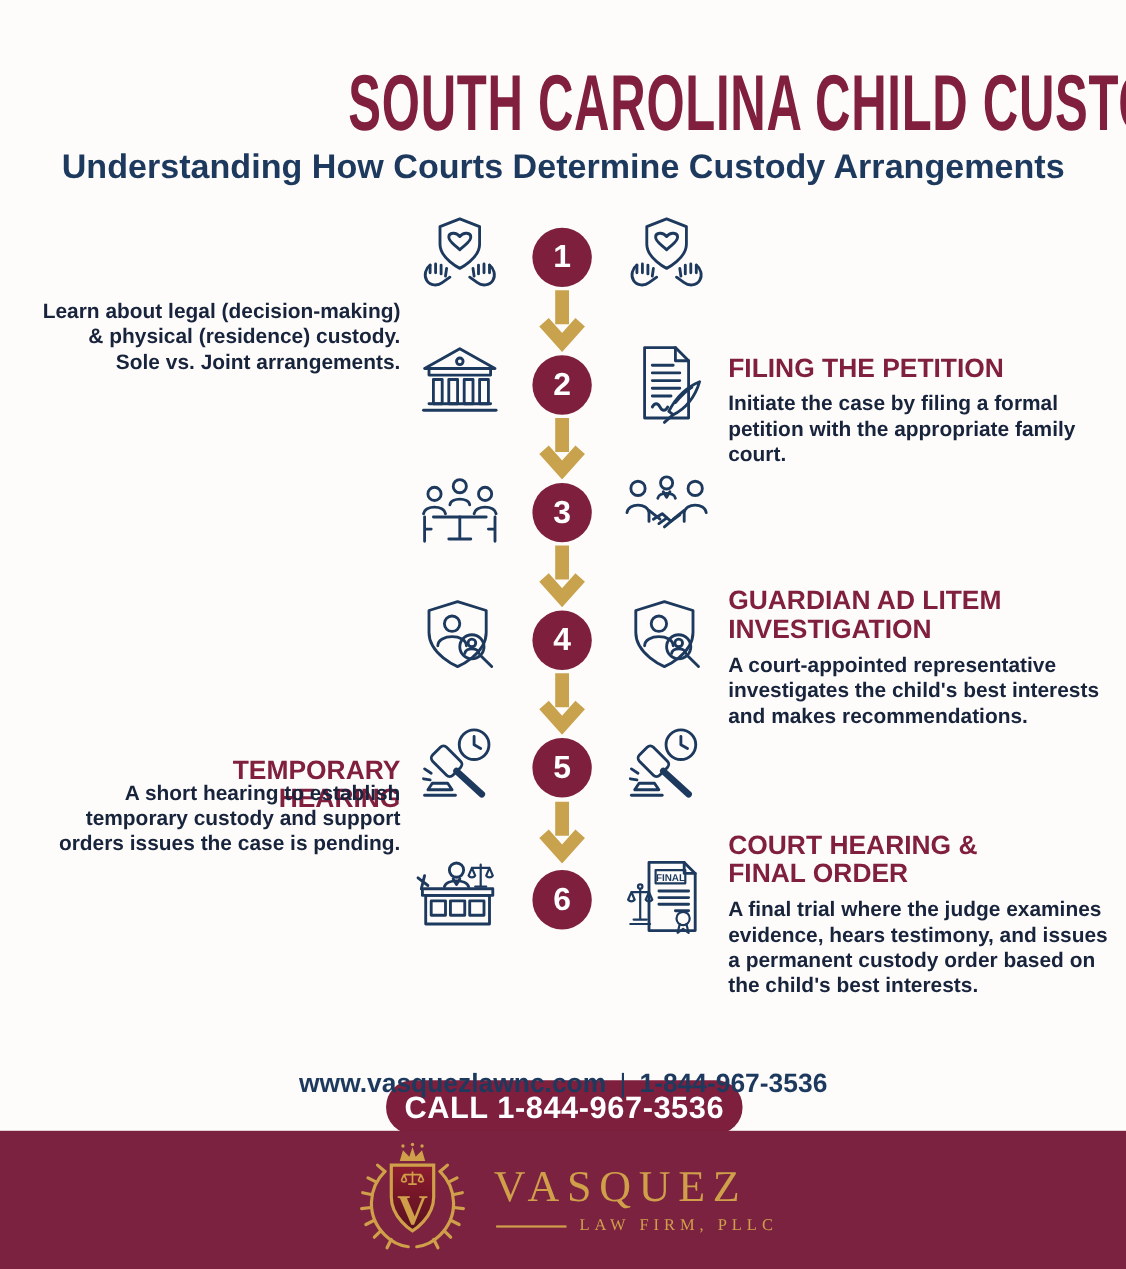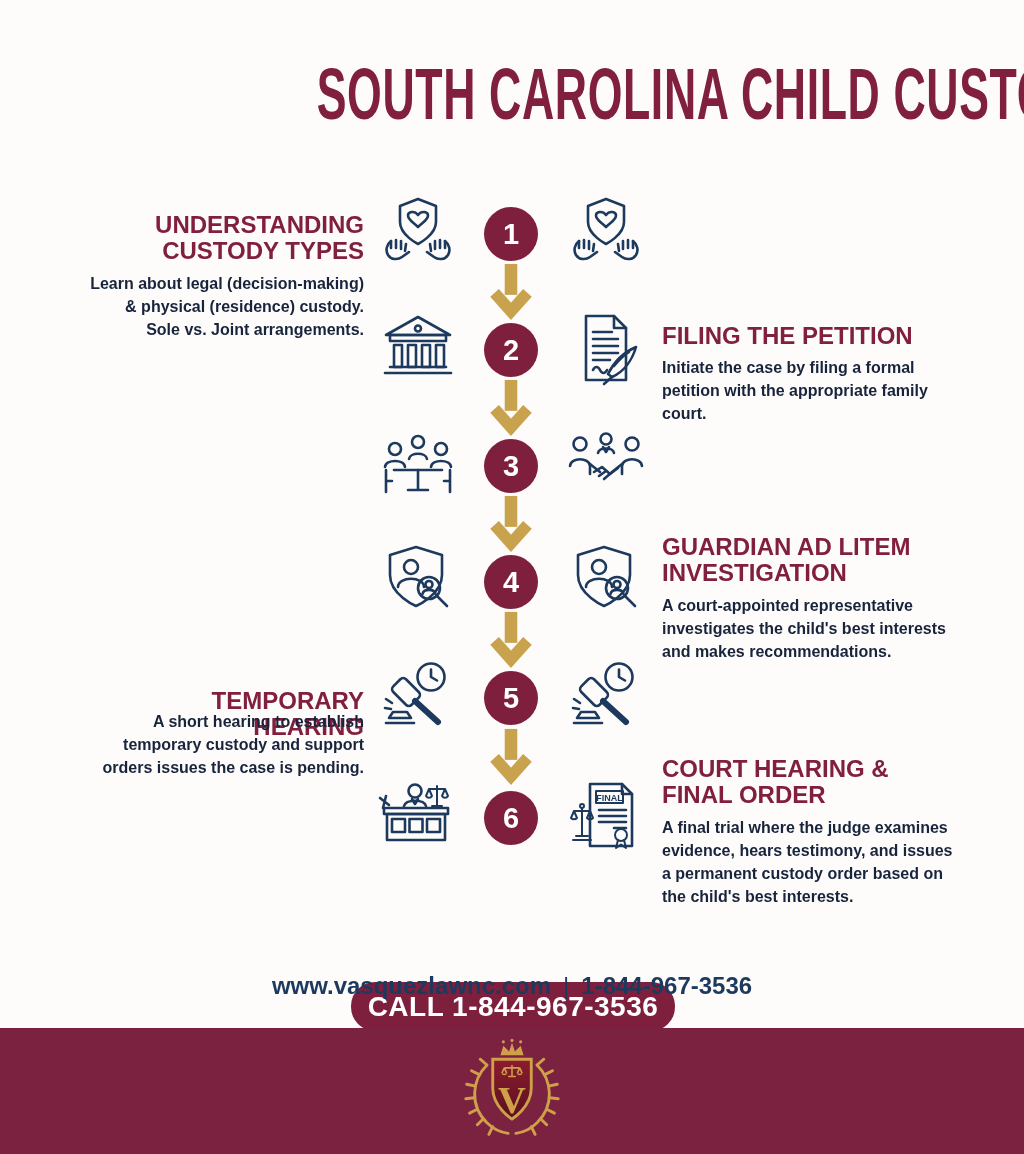--- a/index.html
+++ b/index.html
@@ -15,21 +15,21 @@
 
   
   .num-circle{position:absolute;left:484px;width:54px;height:54px;border-radius:50%;
     background:#7d1f3d;color:#ffffff;font-weight:bold;font-size:29px;
     display:flex;align-items:center;justify-content:center;}
   .arrow{position:absolute;left:489px;width:44px;height:58px;}
   .icon{position:absolute;width:80px;height:80px;color:#1d3a5e;}
 
   
   .step-title{position:absolute;color:#811f3f;font-weight:bold;font-size:24px;line-height:26px;white-space:pre-line;}
-  .step-desc{position:absolute;color:#18233c;font-weight:600;font-size:16px;line-height:23px;white-space:pre-line;}
+  .step-desc{position:absolute;color:#18233c;font-weight:600;font-size:19px;line-height:23px;white-space:pre-line;}
   .t-left{left:24px;width:340px;text-align:right;}
   .t-right{left:662px;width:368px;text-align:left;}
 
   
   .cta-button{position:absolute;top:956px;left:351px;width:324px;height:49px;border-radius:24px;
     background:#7d1f3d;color:#ffffff;font-weight:bold;font-size:28px;letter-spacing:0.5px;
     display:flex;align-items:center;justify-content:center;border:none;cursor:pointer;margin-top:26px;}
   .contact-line{position:absolute;top:972px;left:0;width:1024px;text-align:center;
     color:#1d3a5e;font-weight:600;font-size:24px;}
   .contact-line .sep{margin:0 12px;font-weight:400;}
@@ -149,23 +149,22 @@
           <path d="M2 20 l9 7 M8 18 l-3 12"></path>
           <g style="stroke-width:2">
             <path d="M59 8 V28 M51 11 H67 M51 11 L48 18 M51 11 L54 18 M48 18 a3.5 3.5 0 0 0 6 0 M67 11 L64 18 M67 11 L70 18 M64 18 a3.5 3.5 0 0 0 6 0 M54 28 H64"></path>
           </g>
         </g>
       </symbol>
     </defs>
   </svg>
 
   <div class="main-title"><span class="title-inner">SOUTH CAROLINA CHILD CUSTODY PROCESS</span></div>
-
-  <div class="step-title t-left" style="top:212px">UNDERSTANDING
-CUSTODY TYPES</div>
+  <div class="subtitle">Understanding How Courts Determine Custody Arrangements</div>
+
   <div class="step-desc t-left" style="top:272px">Learn about legal (decision-making)
 &amp; physical (residence) custody.
 Sole vs. Joint arrangements.</div>
   <svg class="icon" style="top:194px;left:378px">
       <use href="#ic-hands-shield"></use>
     </svg>
   <div class="num-circle" style="top:207px">1</div>
   <svg class="icon" style="top:194px;left:566px">
       <use href="#ic-hands-shield"></use>
     </svg>
@@ -284,15 +283,22 @@
       <path d="M48 18 L51 8 L57 14 L60 5 L63 14 L69 8 L72 18 Z" fill="#cfa049"></path>
       <circle cx="51" cy="4" r="1.6" fill="#cfa049"></circle>
         <circle cx="60" cy="2.5" r="1.6" fill="#cfa049"></circle>
         <circle cx="69" cy="4" r="1.6" fill="#cfa049"></circle>
       <path d="M40 22 H80 V52 C80 72 60 84 60 84 C60 84 40 72 40 52 Z" fill="url(#shred)" stroke="#cfa049" stroke-width="3"></path>
       <g stroke="#cfa049" stroke-width="1.6" fill="none">
         <path d="M60 28 V40 M52 31 H68 M52 31 L49.5 36.5 M52 31 L54.5 36.5 M49.5 36.5 a3 3 0 0 0 5 0 M68 31 L65.5 36.5 M68 31 L70.5 36.5 M65.5 36.5 a3 3 0 0 0 5 0 M56 40 H64"></path>
       </g>
       <text x="60" y="78" text-anchor="middle" font-family="Liberation Serif, serif" font-size="40" font-weight="bold" fill="#cfa049">V</text>
     </svg>
+    <div class="brand-text">
+      <div class="brand-name">VASQUEZ</div>
+      <div class="brand-sub-row">
+        <div class="brand-rule"></div>
+        <div class="brand-sub">LAW FIRM, PLLC</div>
+      </div>
+    </div>
   </div>
 
 </div>
 
 </body></html>

